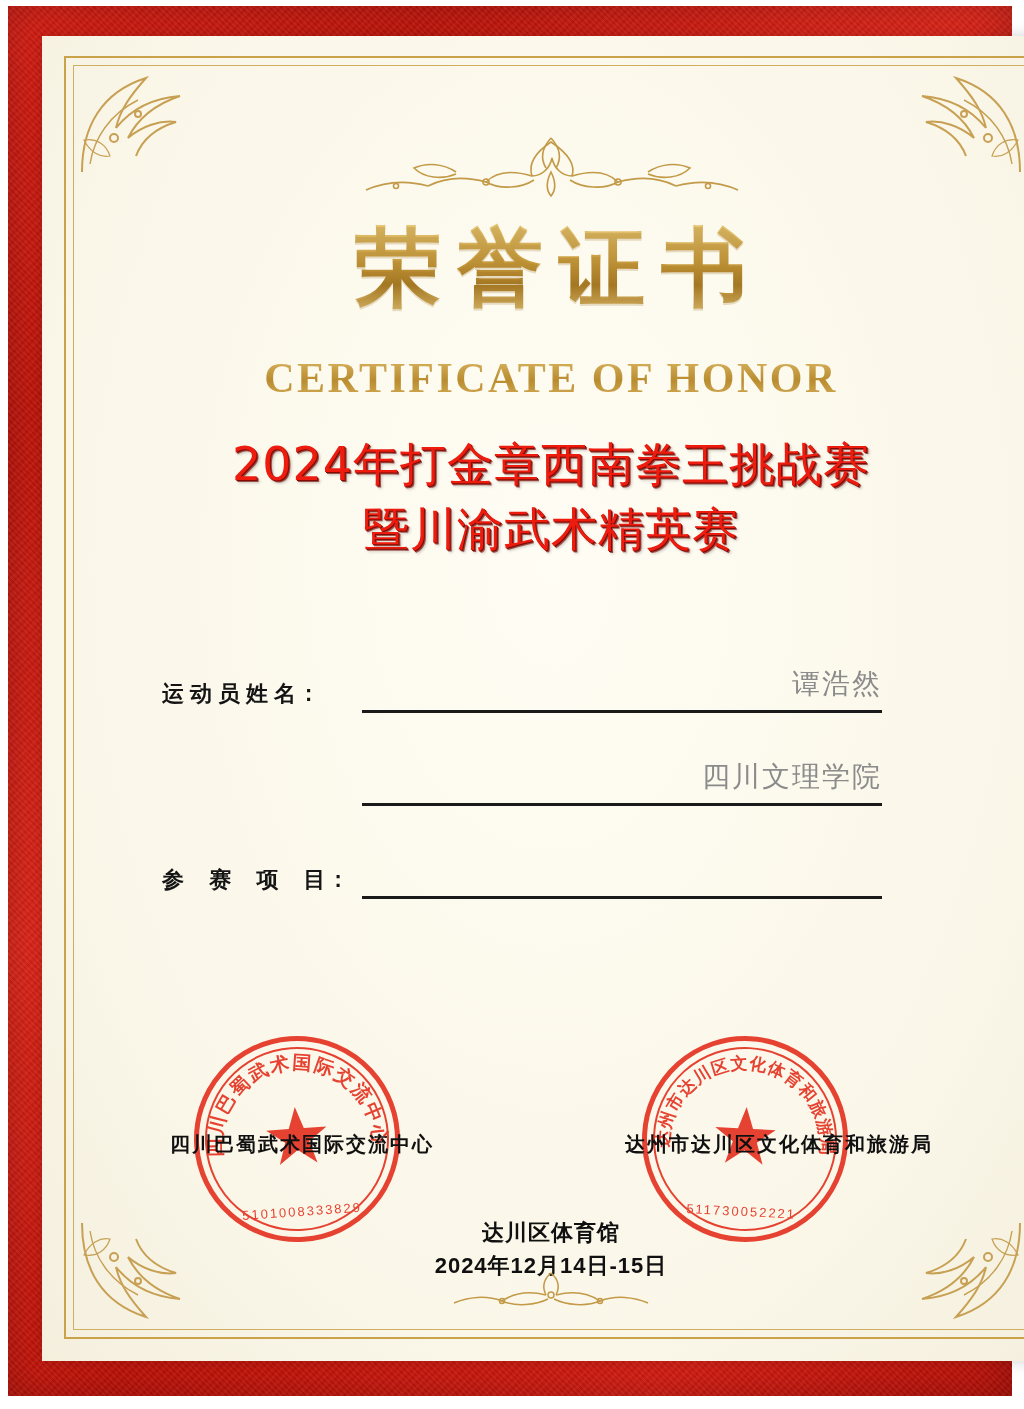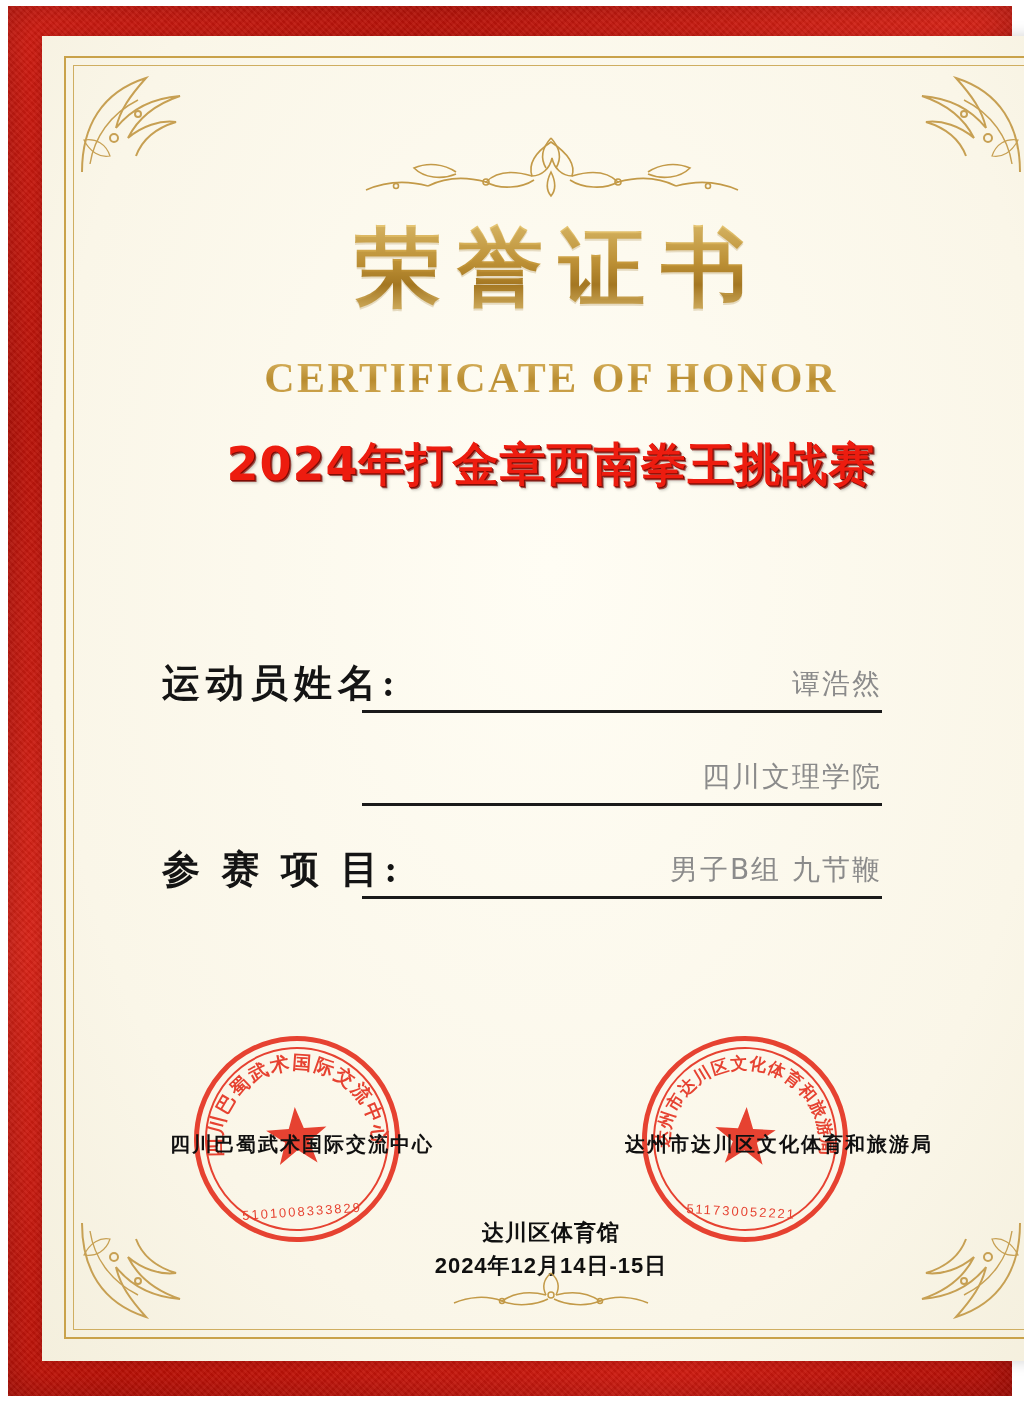--- a/index.html
+++ b/index.html
@@ -143,21 +143,21 @@
     color: transparent;
   }
 
   .event-name {
     position: absolute;
     left: 70px;
     right: 70px;
     top: 396px;
     text-align: center;
     font-family: "DejaVu Sans", "Liberation Sans", sans-serif;
-    font-weight: 700;
+    font-weight: 400;
     font-size: 46px;
     line-height: 1.42;
     letter-spacing: 1px;
     color: #ed1c0f;
     text-shadow:
       1px 1px 0 #7e0b04,
       2px 2px 0 rgba(126,11,4,0.65),
       3px 3px 3px rgba(0,0,0,0.22);
   }
   .event-name .line2 { display: block; }
@@ -170,22 +170,22 @@
     width: 720px;
   }
   .field-row {
     position: relative;
     height: 93px;
   }
   .field-label {
     position: absolute;
     left: 0;
     bottom: 20px;
-    font-family: Liberation Serif, serif;
-    font-size: 38px;
+    font-family: Liberation Mono, monospace;
+    font-size: 22px;
     font-weight: 700;
     color: #141414;
     letter-spacing: 6px;
     white-space: nowrap;
   }
   .field-line {
     position: absolute;
     left: 200px;
     right: 0;
     bottom: 16px;
@@ -344,38 +344,38 @@
           <circle cx="372" cy="58" r="2.5"></circle>
         <path d="M215 44 C210 54 210 62 215 68 C220 62 220 54 215 44 Z"></path>
       </svg>
     </div>
 
     <div class="title-cn">荣誉证书</div>
     <div class="title-en">CERTIFICATE OF HONOR</div>
 
     <div class="event-name">
       <span>2024年打金章西南拳王挑战赛</span>
+      <span class="line2">暨川渝武术精英赛</span>
     </div>
 
     <div class="fields">
 
       <div class="field-row">
         <span class="field-label">运动员姓名:</span>
         <span class="field-value">谭浩然</span>
         <span class="field-line"></span>
       </div>
 
       <div class="field-row">
         <span class="field-value">四川文理学院</span>
         <span class="field-line"></span>
       </div>
 
       <div class="field-row">
         <span class="field-label">参 赛 项 目:</span>
-        <span class="field-value">男子B组 九节鞭</span>
         <span class="field-line"></span>
       </div>
 
 
     </div>
 
     <div class="stamp left">
       <div class="stamp-inner"></div>
       <div class="stamp-arc">
         <svg viewBox="0 0 196 196">

